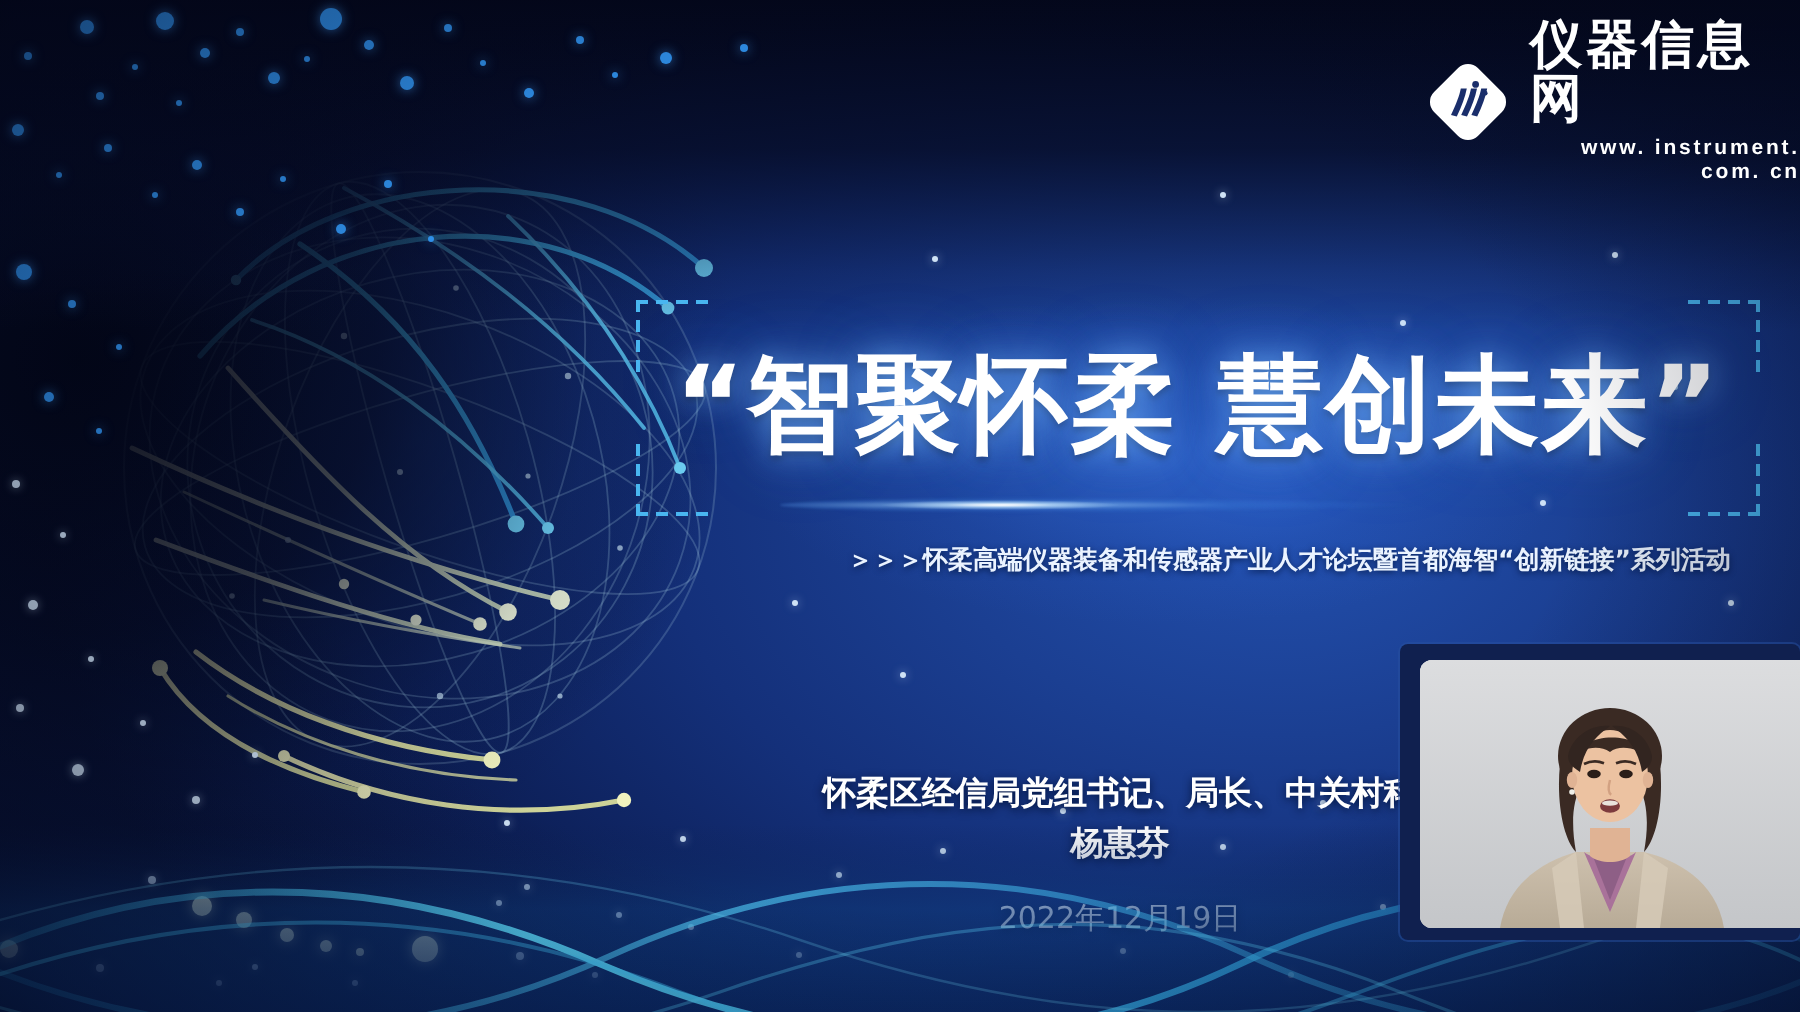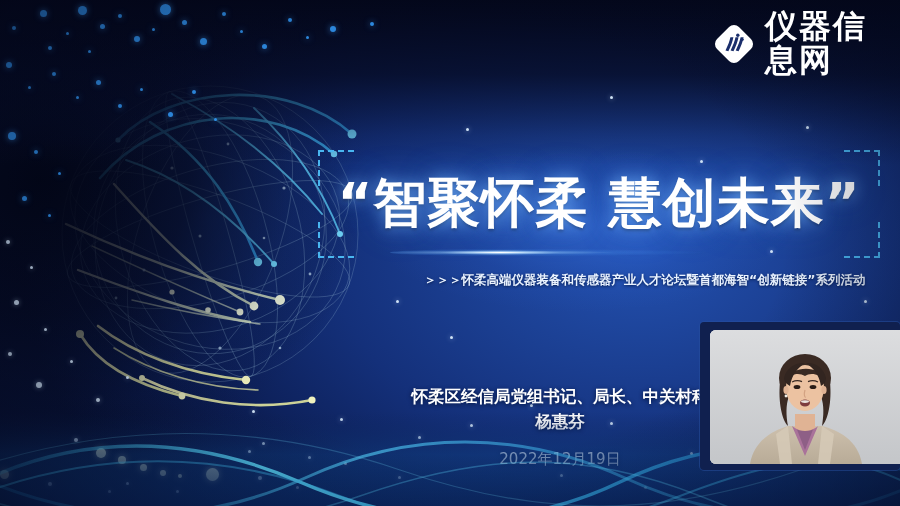--- a/index.html
+++ b/index.html
@@ -180,21 +180,21 @@
     align-items: center;
     gap: 9px;
   }
   .logo-mark {
     width: 44px; height: 44px;
     display: flex; align-items: center; justify-content: center;
   }
   .logo-textwrap { display: flex; flex-direction: column; }
   .logo-cn {
     font-family: "DejaVu Sans", "Liberation Sans", sans-serif;
-    font-size: 32px;
+    font-size: 26px;
     font-weight: bold;
     color: #ffffff;
     letter-spacing: 2px;
     line-height: 1.05;
   }
   .logo-url {
     font-family: "Liberation Sans", sans-serif;
     font-size: 10.5px;
     font-weight: bold;
     color: #ffffff;
@@ -491,20 +491,21 @@
           <path d="M13.5 28.5 c2.6-5.4 4.2-9.6 4.9-13.2 l3.0 0 c-0.8 4.2-2.5 8.8-5.0 14.0 z"></path>
           <path d="M18.6 28.5 c2.6-5.4 4.2-9.6 4.9-13.2 l3.0 0 c-0.8 4.2-2.5 8.8-5.0 14.0 z"></path>
           <path d="M23.7 28.5 c2.6-5.4 4.2-9.6 4.9-13.2 l3.0 0 c-0.8 4.2-2.5 8.8-5.0 14.0 z"></path>
           <circle cx="25.8" cy="13.2" r="1.7"></circle>
           <circle cx="30.6" cy="17.6" r="1.2"></circle>
         </g>
       </svg>
     </div>
     <div class="logo-textwrap">
       <div class="logo-cn">仪器信息网</div>
+      <div class="logo-url">www. instrument. com. cn</div>
     </div>
   </div>
 
   <div class="video-panel">
     <div class="video-inner">
       <div class="vid-bg"></div>
       <svg class="vid-person" width="190" height="134" viewBox="0 0 190 134" xmlns="http://www.w3.org/2000/svg">
         <defs>
           <linearGradient id="wallg" x1="0" y1="0" x2="0" y2="1">
             <stop offset="0%" stop-color="#dcdddf"></stop>

